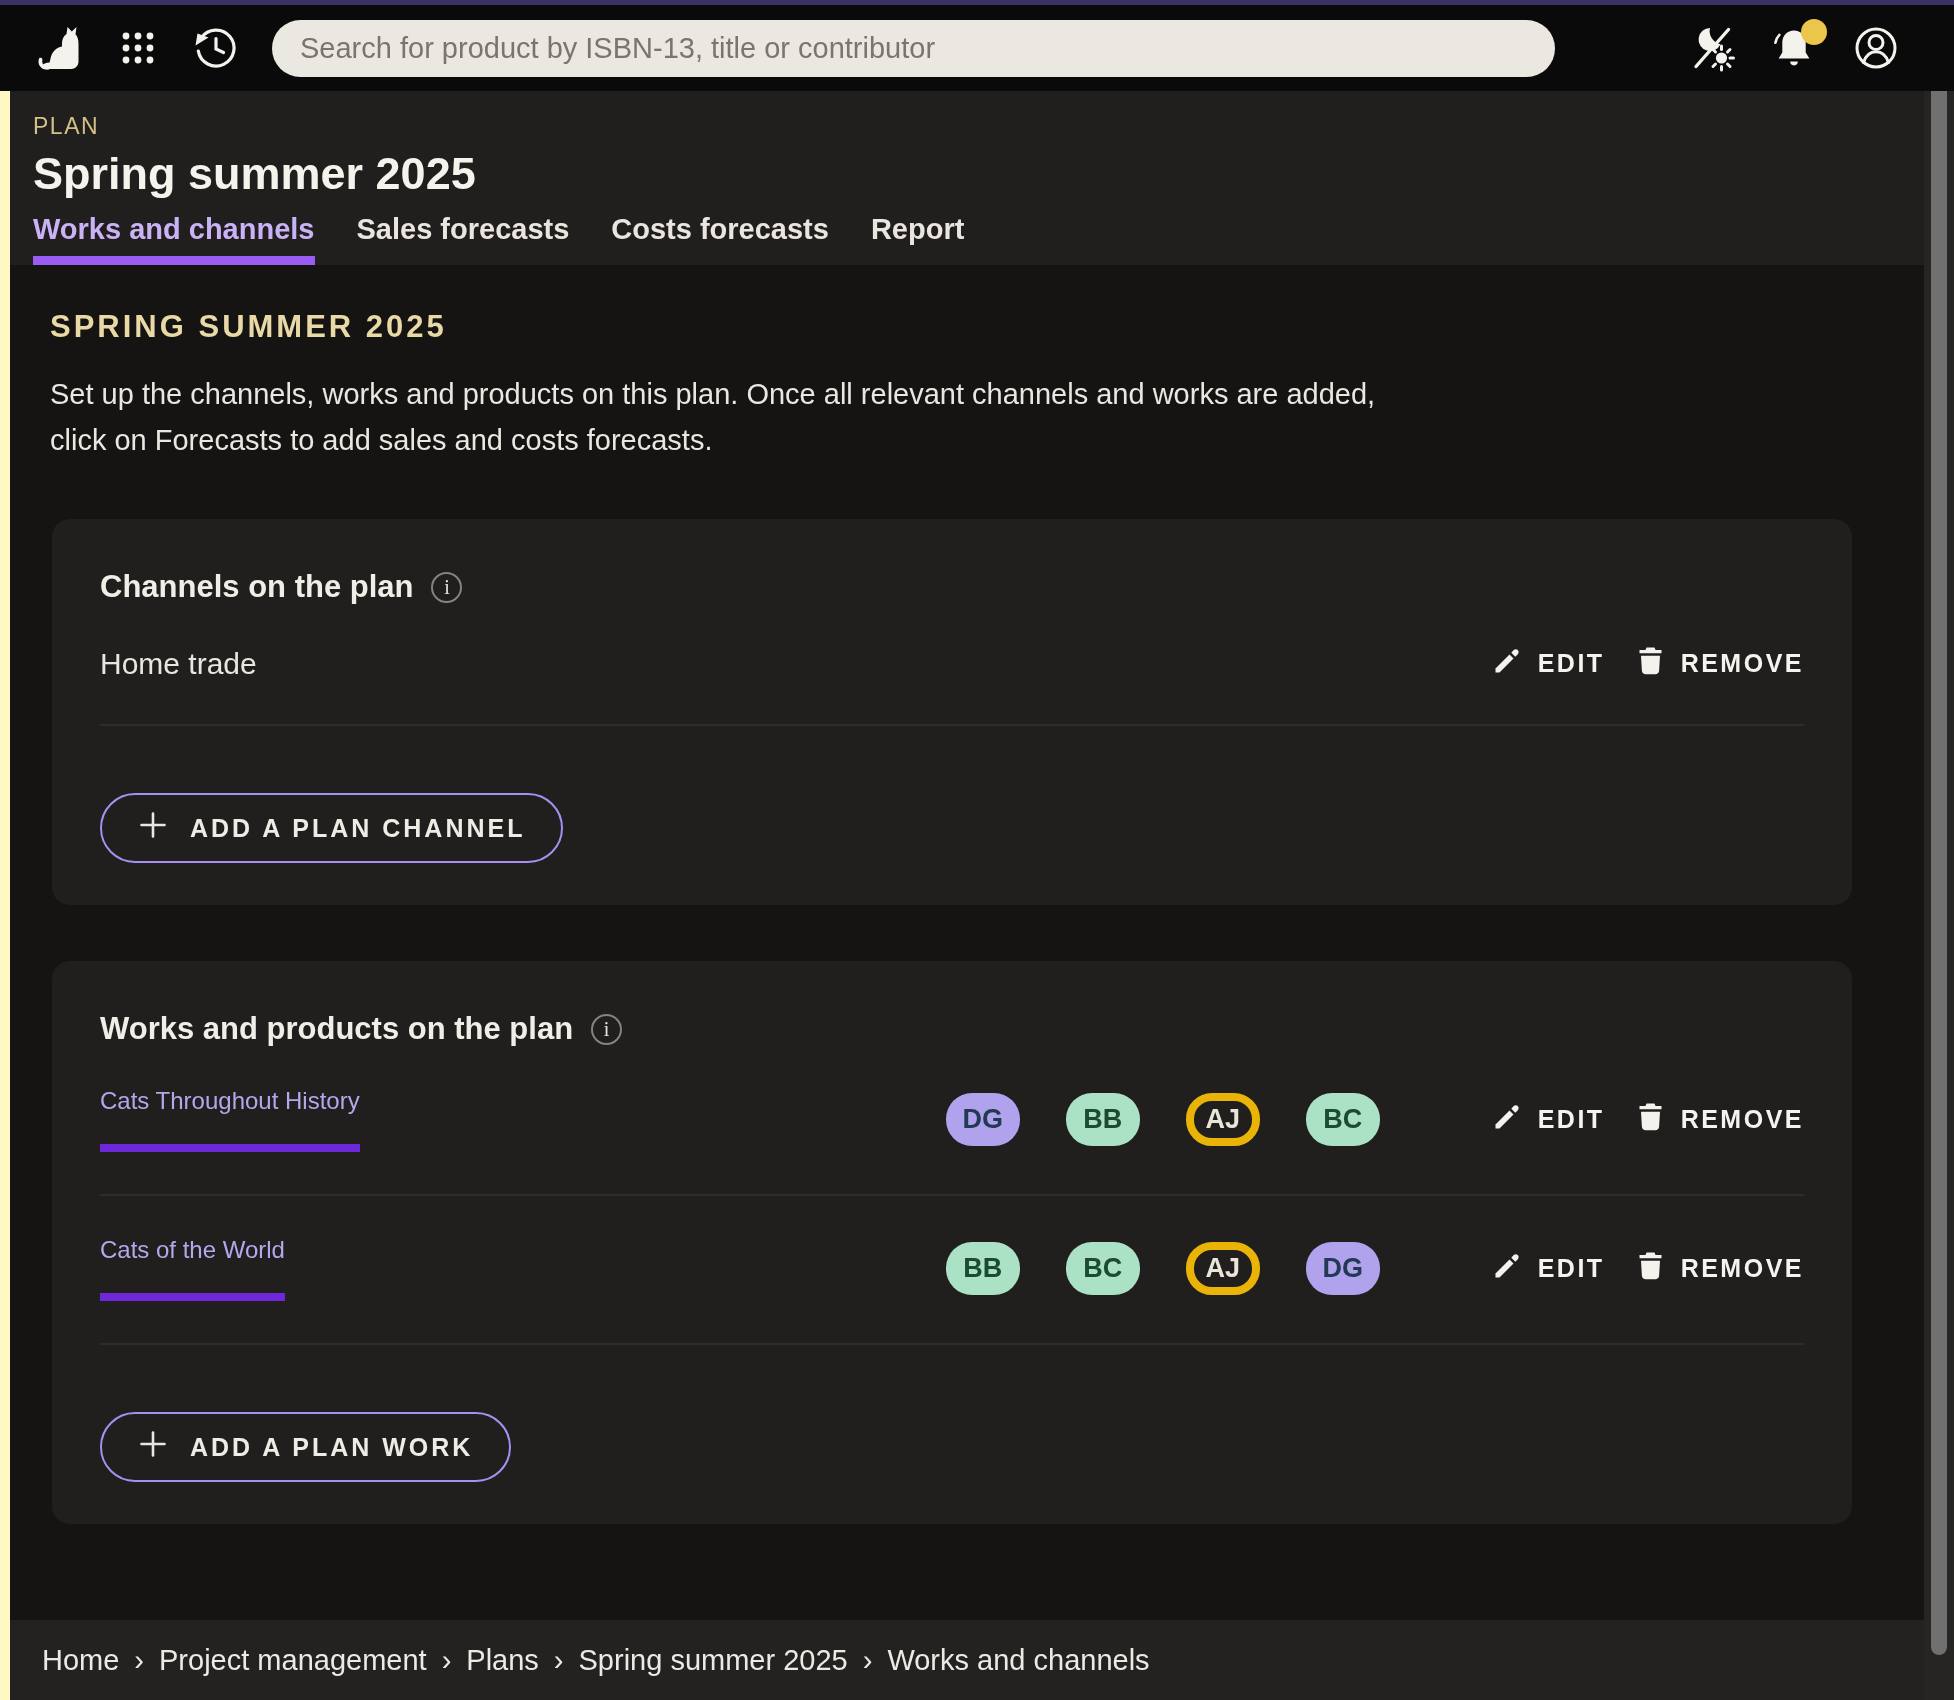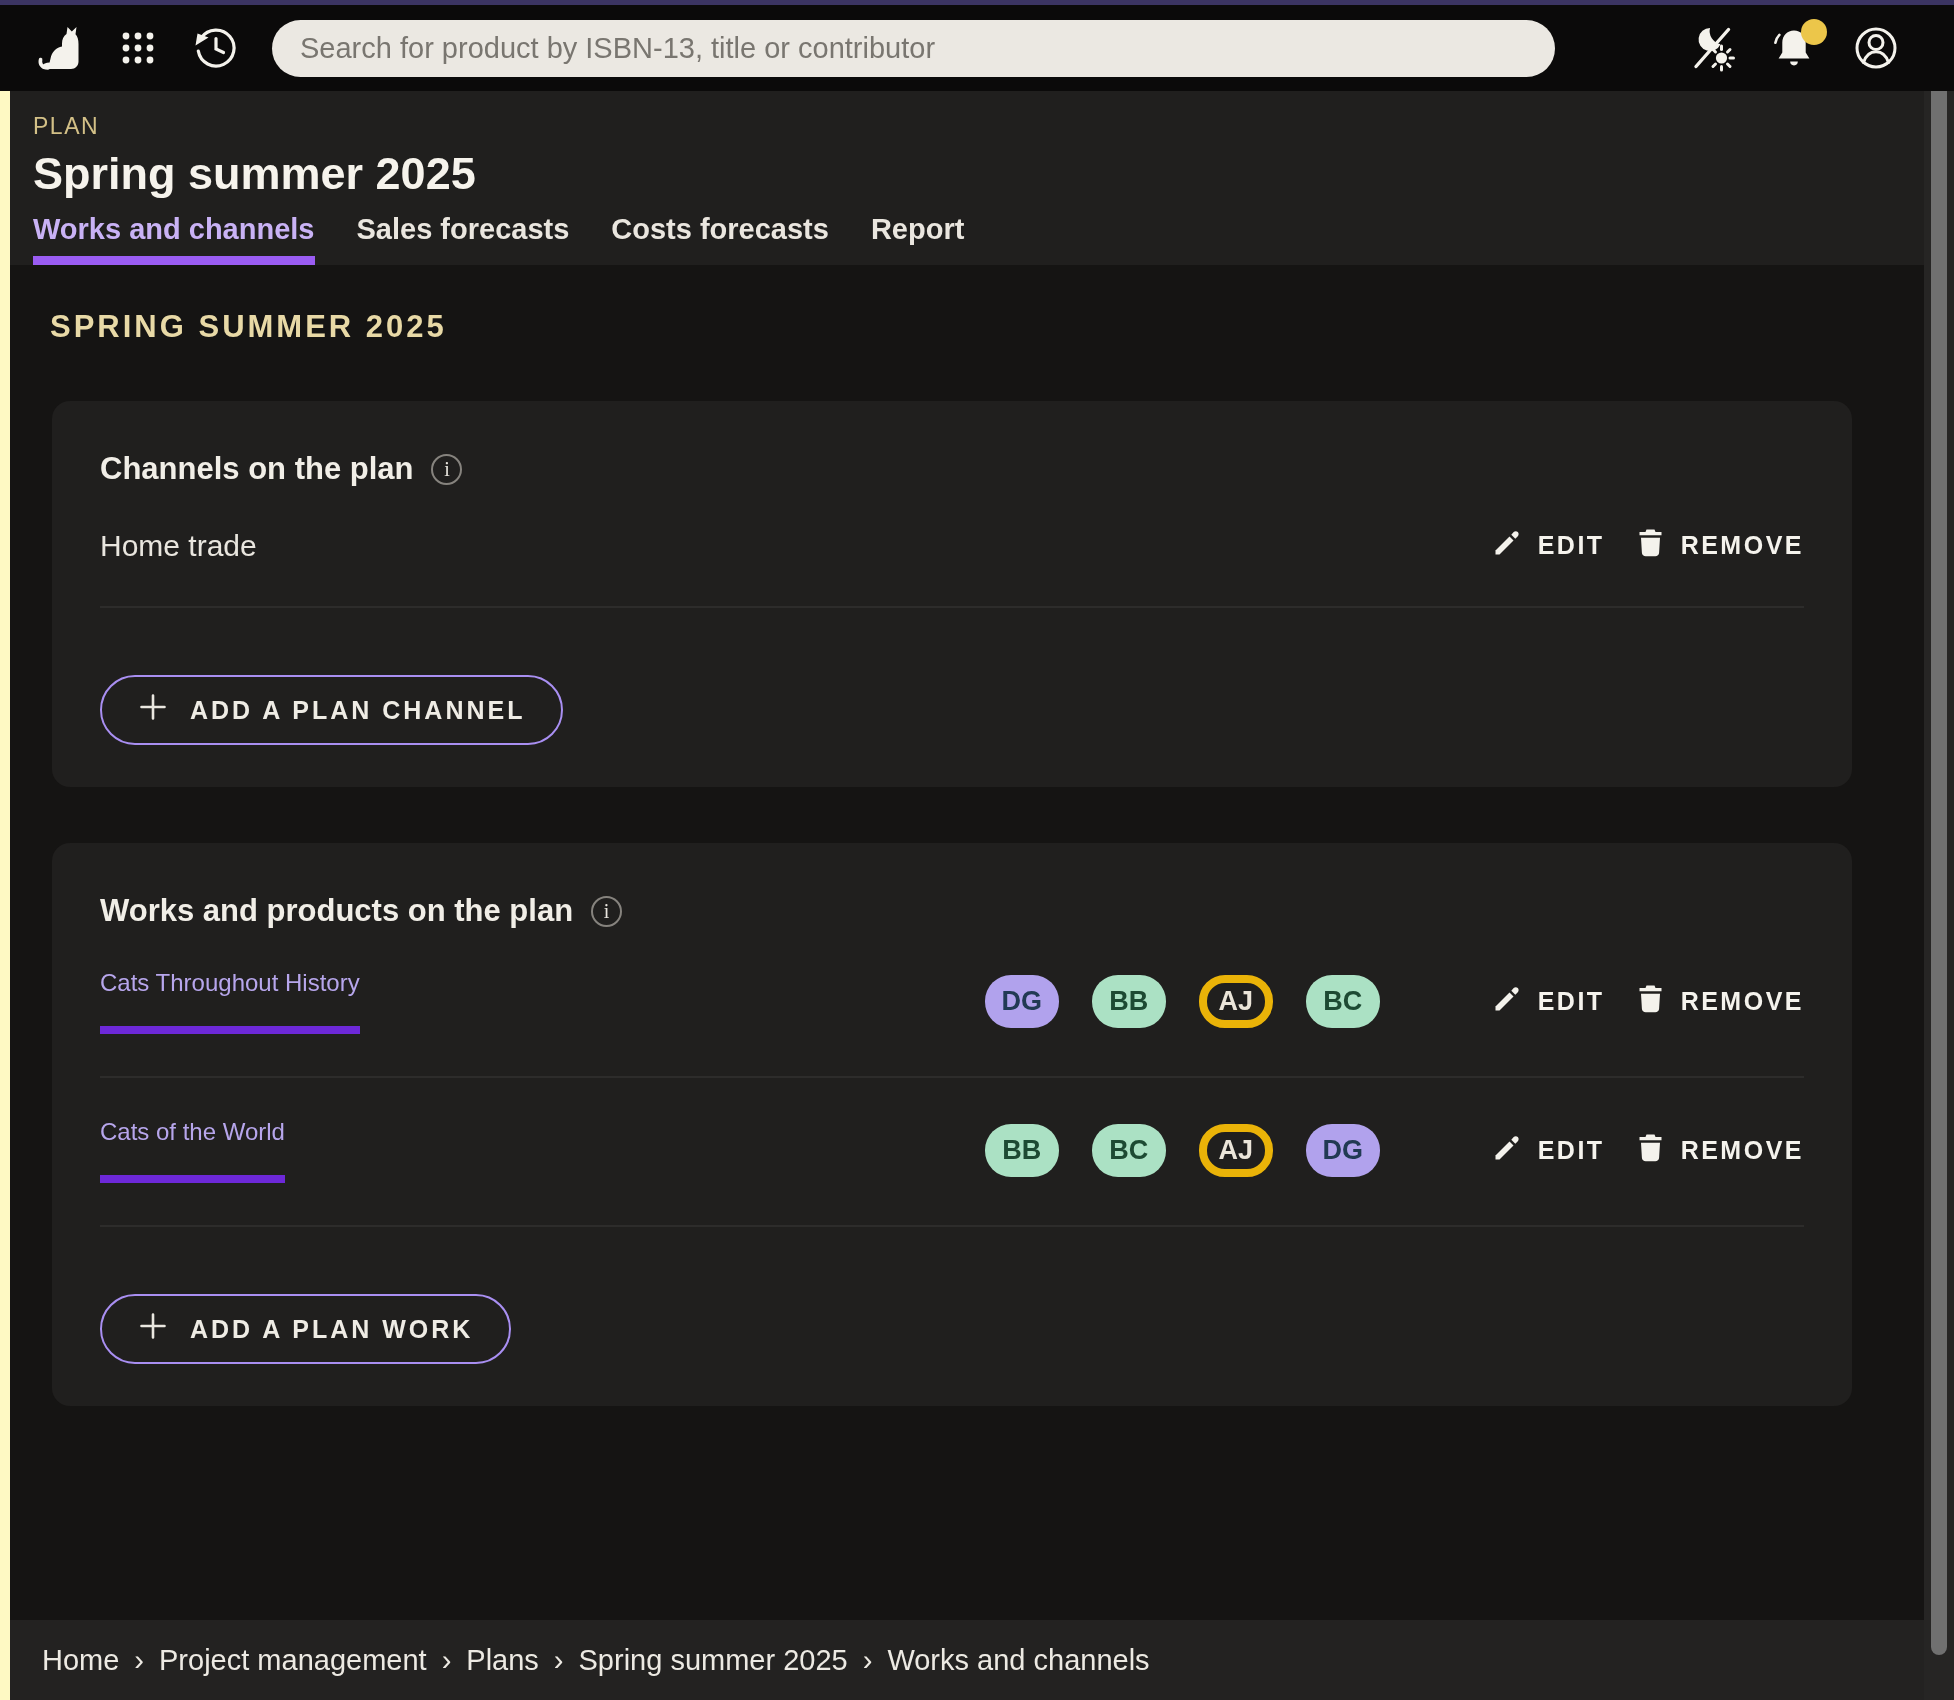--- a/index.html
+++ b/index.html
@@ -55,21 +55,21 @@
   .card-head { display:flex; align-items:center; }
   .card-title { font-size:31px; font-weight:700; color:#f1eee7; }
   .info { margin-left:18px; width:31px; height:31px; border:2px solid #86837e; border-radius:50%;
     display:inline-flex; align-items:center; justify-content:center;
     font-family:"Liberation Serif",serif; font-size:20px; color:#e9e6df; cursor:pointer; background:none; }
 
   .card-row { display:flex; align-items:center; margin-top:40px; }
   .row-label { font-size:30px; color:#e9e6df; }
   .work-link { font-size:24px; color:var(--link,#b7a6ec); text-decoration:none;
     padding-bottom:29px; border-bottom:8px solid #6d28d9; cursor:pointer; }
-  .badges { margin-left:auto; display:flex; gap:33px; }
+  .badges { margin-left:auto; display:flex; gap:46px; }
   .badge { width:74px; height:53px; border-radius:26px; display:flex; align-items:center;
     justify-content:center; font-size:27px; font-weight:700; }
   .badge.purple { background:var(--badge-purple-bg,#b1a2ed); color:var(--badge-purple-text,#223a54); }
   .badge.green { background:var(--badge-green-bg,#abe1c4); color:var(--badge-green-text,#1d4a33); }
   .badge.outline { border:8px solid #eab308; color:#ebe5d9; background:transparent; }
 
   .row-actions { display:flex; align-items:flex-end; gap:30px; margin-left:112px; }
   .card-row.no-badges .row-actions { margin-left:auto; }
   .action { display:flex; align-items:center; gap:15px; background:none; border:none; padding:0;
     color:#f5f3ed; font-family:"Liberation Sans",sans-serif; font-size:25px; font-weight:700;
@@ -164,20 +164,24 @@
       <nav class="tabs">
           <button class="tab active">Works and channels</button>
           <button class="tab">Sales forecasts</button>
           <button class="tab">Costs forecasts</button>
           <button class="tab">Report</button>
         </nav>
     </div>
 
     <main class="content">
       <h2 class="section-title">SPRING SUMMER 2025</h2>
+      <div class="desc">
+          <div>Set up the channels, works and products on this plan. Once all relevant channels and works are added,</div>
+          <div>click on Forecasts to add sales and costs forecasts.</div>
+        </div>
 
       <section class="card">
         <div class="card-head">
           <h3 class="card-title">Channels on the plan</h3>
           <button class="info">i</button>
         </div>
         <div>
             <div class="card-row no-badges">
               <span class="row-label">Home trade</span>
               <div class="row-actions">

